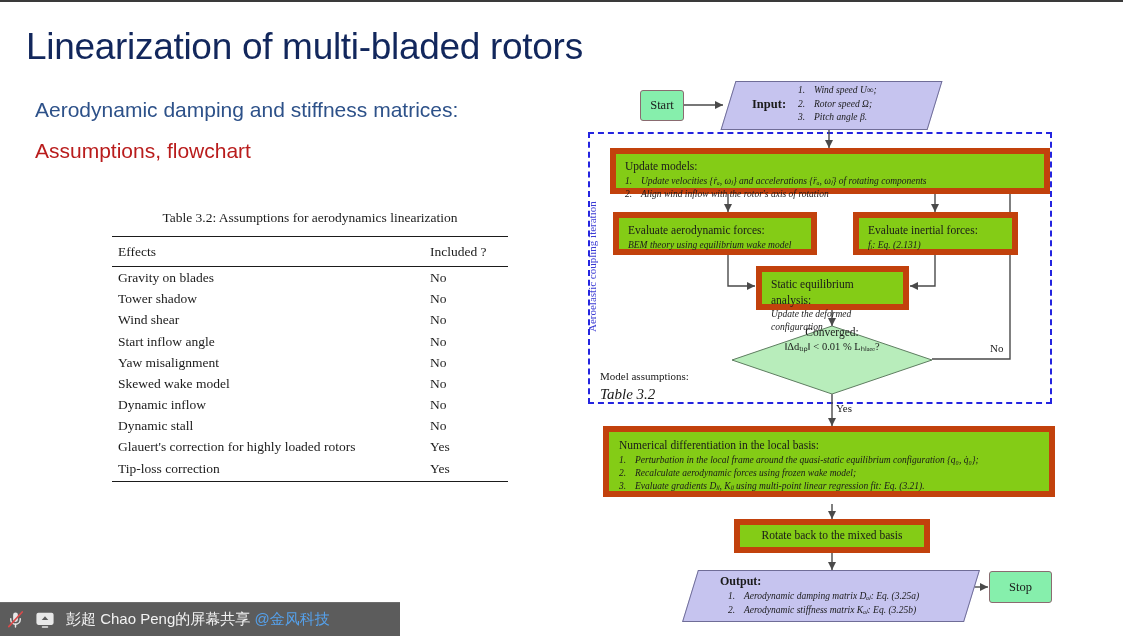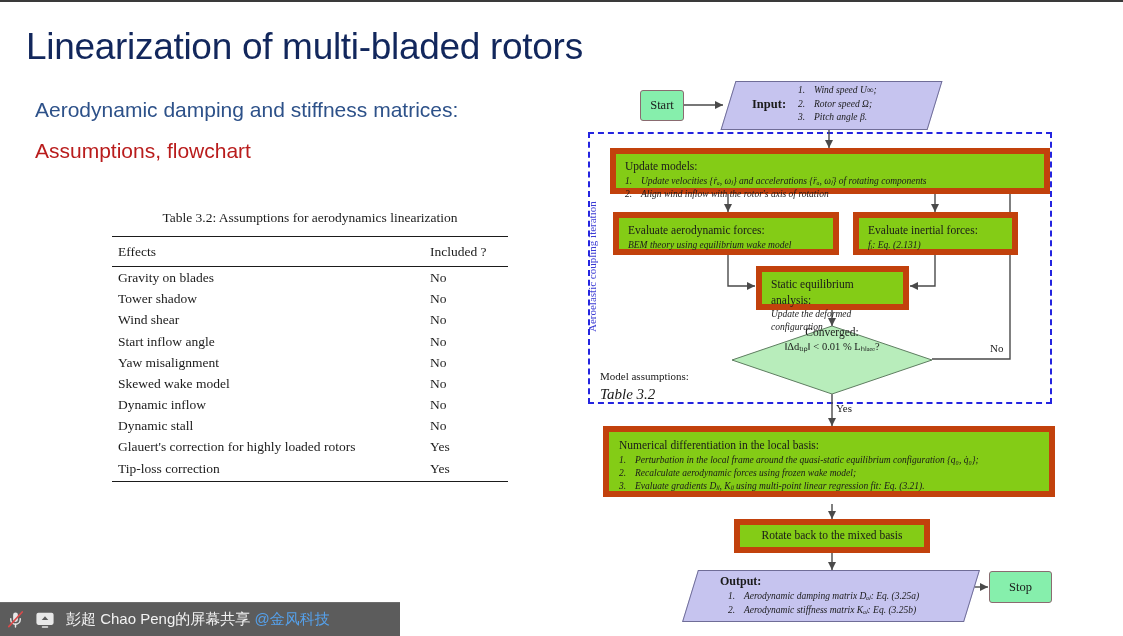--- a/index.html
+++ b/index.html
@@ -227,21 +227,21 @@
             <span class="num">1.</span>
             <span>Update velocities {ṙₐ, ωₗ} and accelerations {r̈ₐ, ω̇ₗ} of rotating components</span>
           </div>
           <div>
             <span class="num">2.</span>
             <span>Align wind inflow with the rotor's axis of rotation</span>
           </div>
         </div>
     </div>
 
-    <div class="node proc" style="left:33px;top:148px;width:226px;height:43px;padding:5px 9px;">
+    <div class="node proc" style="left:33px;top:148px;width:204px;height:43px;padding:5px 9px;">
       <div class="t1">Evaluate aerodynamic forces:</div>
       <div class="t2">BEM theory using equilibrium wake model</div>
     </div>
 
     <div class="node proc" style="left:273px;top:148px;width:165px;height:43px;padding:5px 9px;">
       <div class="t1">Evaluate inertial forces:</div>
       <div class="t2">fᵢ: Eq. (2.131)</div>
     </div>
 
     <div class="node proc" style="left:176px;top:202px;width:153px;height:44px;padding:5px 9px;">

